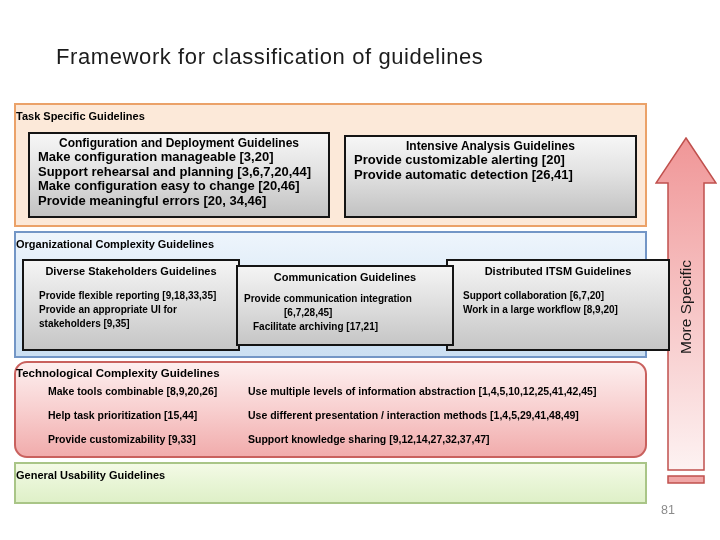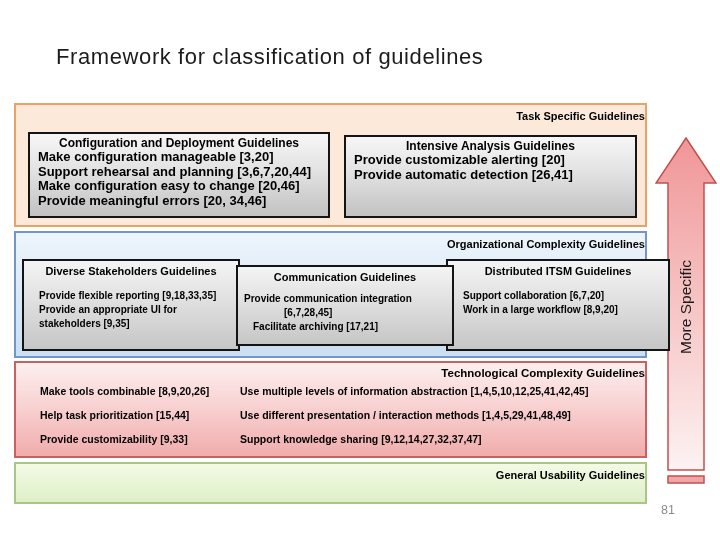--- a/index.html
+++ b/index.html
@@ -2,41 +2,41 @@
 <html><head>
 <meta charset="utf-8">
 <style>
   html,body{margin:0;padding:0;width:720px;height:540px;overflow:hidden;background:#fff;
     font-family:"Liberation Sans",sans-serif;}
   .slide{position:absolute;left:0;top:0;width:720px;height:540px;background:#ffffff;}
   .title{position:absolute;left:56px;top:44px;font-size:22px;letter-spacing:0.6px;color:#1c1c1c;white-space:nowrap;}
   .section{position:absolute;box-sizing:border-box;border:2px solid;}
   .task{left:14px;top:103px;width:633px;height:124px;background:#FCE9D9;border-color:#EBA269;}
   .org{left:14px;top:231px;width:633px;height:127px;background:linear-gradient(180deg,#EEF5FC 0%,#DCEAF7 45%,#CBDFF2 100%);border-color:#7396C6;}
-  .tech{left:14px;top:361px;width:633px;height:97px;background:linear-gradient(180deg,#FDEFEF 0%,#F8CFCF 50%,#F1ACAC 100%);border-color:#C9615E;}
+  .tech{left:14px;top:361px;width:633px;height:97px;background:linear-gradient(180deg,#FDEFEF 0%,#F8CFCF 50%,#F1ACAC 100%);border-color:#C9615E;border-radius:13px;}
   .green{left:14px;top:462px;width:633px;height:42px;background:linear-gradient(180deg,#F4FAE6 0%,#E8F5D6 50%,#DFF0C8 100%);border-color:#A9C587;}
-  .section-header{text-align:right;font-weight:bold;font-size:11px;padding-top:5px;color:#000;}
+  .section-header{text-align:left;font-weight:bold;font-size:11px;padding-top:5px;color:#000;}
   .tech .section-header{font-size:11.5px;padding-top:4px;}
   .graybox{position:absolute;box-sizing:border-box;border:2px solid #141414;
     background:linear-gradient(180deg,#F6F6F6 0%,#E2E2E2 45%,#C2C2C2 100%);}
   .config{left:28px;top:132px;width:302px;height:86px;}
   .intensive{left:344px;top:135px;width:293px;height:83px;}
   .gb-title{text-align:center;font-weight:bold;font-size:12px;padding-top:2px;color:#000;}
   .gb-item{font-weight:bold;font-size:13px;line-height:14.5px;padding:0 4px 0 8px;color:#000;}
   .org-sub{position:absolute;box-sizing:border-box;border:2px solid #141414;
     background:linear-gradient(180deg,#F4F4F4 0%,#E0E0E0 45%,#C6C6C6 100%);}
   .diverse{left:22px;top:259px;width:218px;height:92px;z-index:1;}
   .comm{left:236px;top:265px;width:218px;height:81px;z-index:2;}
   .itsm{left:446px;top:259px;width:224px;height:92px;z-index:1;}
   .sub-title{text-align:center;font-weight:bold;font-size:11px;padding-top:4px;color:#000;white-space:nowrap;overflow:hidden;}
   .sub-items{margin-top:12px;}
   .comm .sub-items{margin-top:9px;}
   .sub-item{font-weight:bold;font-size:10px;line-height:14px;padding:0 15px;color:#000;}
   .hang{padding-left:46px;text-indent:-40px;}
-  .tech-row{display:flex;margin-left:24px;margin-top:12px;font-weight:bold;font-size:10.5px;color:#000;justify-content:center;}
+  .tech-row{display:flex;margin-left:32px;margin-top:12px;font-weight:bold;font-size:10.5px;color:#000;justify-content:center;}
   .tech-row.first{margin-top:6px;}
   .tech-left{width:200px;}
   .tech-right{flex:1;}
   .arrow-svg{position:absolute;left:655px;top:137px;}
   .page-number{position:absolute;left:661px;top:503px;font-size:12.5px;color:#8b8b8b;}
 </style>
 </head>
 <body>
 
 <div class="slide">

